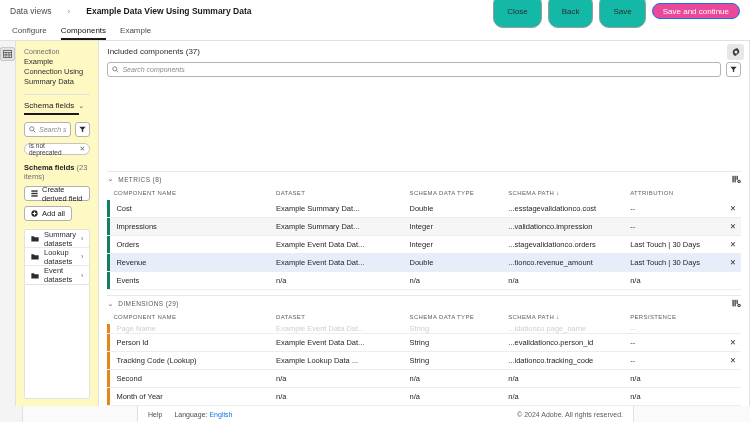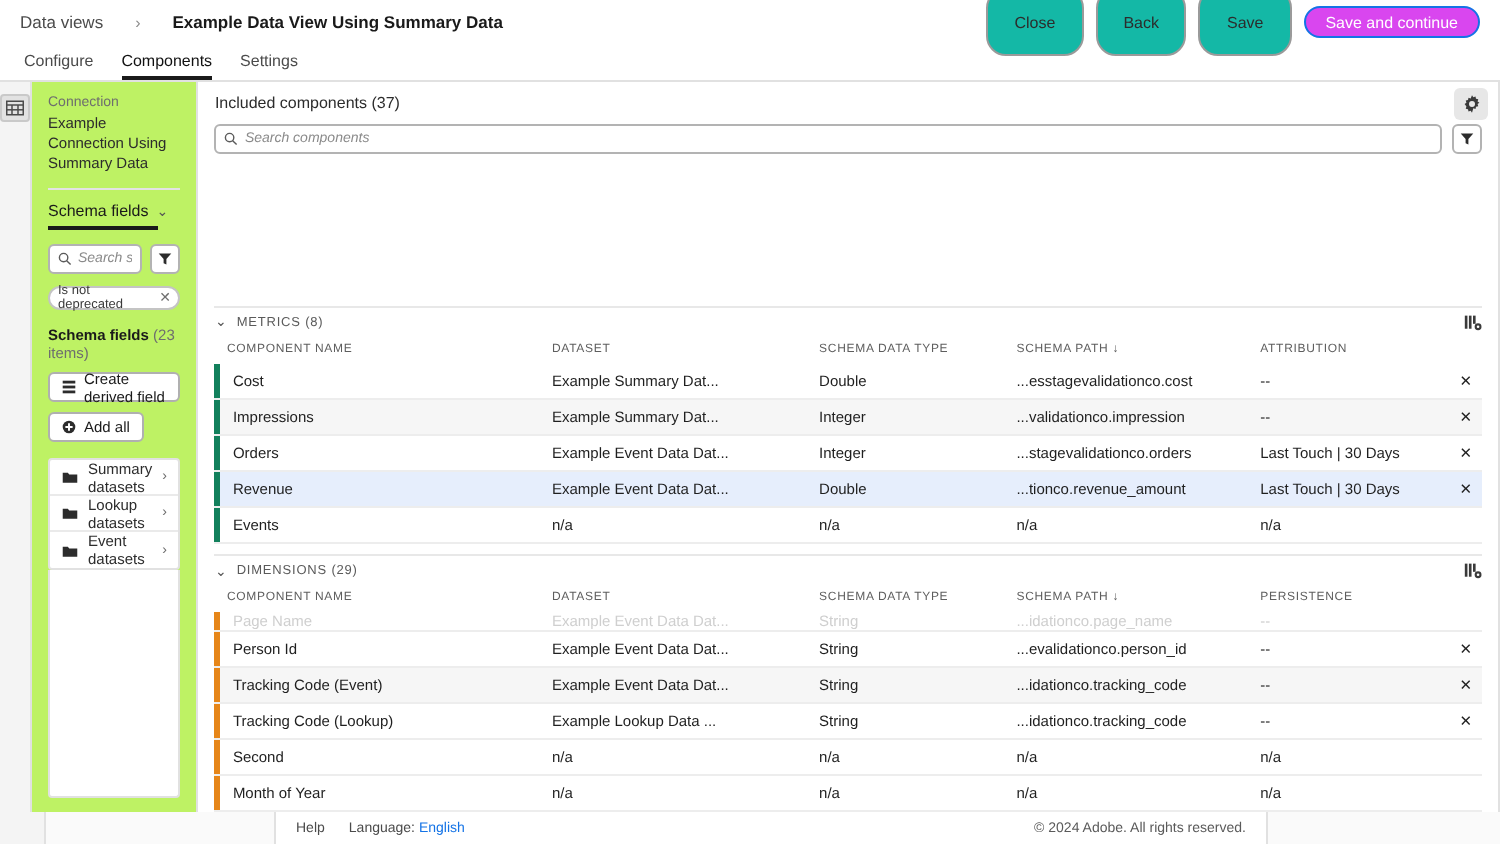--- a/index.html
+++ b/index.html
@@ -20,36 +20,36 @@
   .crumb-sep { color: #8c8c8c; font-size: 8px; }
   .crumb-current { font-weight: bold; color: #1a1a1a; font-size: 8.5px; }
   .topbar-actions { margin-left: auto; display: flex; align-items: center; gap: 6px; }
   .btn {
     border: 1px solid #9a9a9a; background: #14b8a6; color: #2c2c2c;
     border-radius: 10px; height: 16px; padding: 16px 13px;
     font-size: 8px; font-family: inherit; cursor: pointer;
     display: inline-flex; align-items: center; justify-content: center;
     white-space: nowrap;
   }
-  .btn-cta { background: #d946ef; border-color: #1473e6; color: #fff; padding: 0 10px; }
+  .btn-cta { background: #ec4899; border-color: #1473e6; color: #fff; padding: 0 10px; }
 
   
   .tabs { height: 18px; display: flex; align-items: flex-end; gap: 14px; padding: 0 12px; flex: 0 0 auto; }
   .tab { font-size: 8px; color: #4b4b4b; padding-bottom: 3px; cursor: pointer; border-bottom: 2px solid transparent; }
   .tab.active { color: #111; border-bottom-color: #1a1a1a; }
 
   
   .body { flex: 1 1 auto; display: flex; min-height: 0; border-top: 1px solid #e1e1e1; }
 
   
   .rail { width: 23px; background: #f4f4f4; border-right: 1px solid #e1e1e1; padding-top: 6px; display:flex; flex-direction:column; align-items:center; }
   .rail-btn { width: 15px; height: 14px; background: #e2e2e2; border: 1px solid #c9c9c9; border-radius: 2px; display: flex; align-items: center; justify-content: center; cursor: pointer; }
 
   
-  .leftpanel { width: 115px; background: #bef264; border-right: 1px solid #e1e1e1; padding: 7px 8px; display: flex; flex-direction: column; min-height: 0; }
+  .leftpanel { width: 115px; background: #fef9c3; border-right: 1px solid #e1e1e1; padding: 7px 8px; display: flex; flex-direction: column; min-height: 0; }
   .lp-label { font-size: 7px; color: #6e6e6e; }
   .lp-conn { font-size: 7.5px; color: #2c2c2c; line-height: 1.35; margin-top: 2px; }
   .lp-rule { height: 1px; background: #e3e3e3; margin: 7px 0 0; }
   .lp-section { display: flex; align-items: center; gap: 4px; padding: 6px 0 4px; position: relative; }
   .lp-section-title { font-size: 8px; color: #1a1a1a; }
   .lp-underline { height: 2px; background: #1a1a1a; width: 55px; margin-top: -1px; }
   .lp-searchrow { display: flex; gap: 4px; margin-top: 7px; align-items: center; }
   .input-box {
     flex: 1 1 auto; height: 15px; border: 1px solid #b3b3b3; border-radius: 3px; background: #fff;
     display: flex; align-items: center; gap: 3px; padding: 0 4px; min-width: 0;
@@ -156,21 +156,21 @@
       <button class="btn">Close</button>
       <button class="btn">Back</button>
       <button class="btn">Save</button>
       <button class="btn btn-cta">Save and continue</button>
     </div>
   </div>
 
   <div class="tabs">
     <div class="tab">Configure</div>
     <div class="tab active">Components</div>
-    <div class="tab">Settings</div>
+    <div class="tab">Example</div>
   </div>
 
   <div class="body">
 
     <div class="rail">
       <div class="rail-btn">
         <span>
           <svg width="9" height="8" viewBox="0 0 12 10">
             <rect x="0.5" y="0.5" width="11" height="9" fill="none" stroke="#4b4b4b"></rect>
             <line x1="0.5" y1="3" x2="11.5" y2="3" stroke="#4b4b4b"></line>
@@ -431,28 +431,20 @@
               <td class="cell-x"></td>
             </tr>
             <tr class="row dim">
               <td>Person Id</td>
               <td>Example Event Data Dat...</td>
               <td>String</td>
               <td>...evalidationco.person_id</td>
               <td>--</td>
               <td class="cell-x">✕</td>
             </tr>
-            <tr class="row dim alt">
-              <td>Tracking Code (Event)</td>
-              <td>Example Event Data Dat...</td>
-              <td>String</td>
-              <td>...idationco.tracking_code</td>
-              <td>--</td>
-              <td class="cell-x">✕</td>
-            </tr>
             <tr class="row dim">
               <td>Tracking Code (Lookup)</td>
               <td>Example Lookup Data ...</td>
               <td>String</td>
               <td>...idationco.tracking_code</td>
               <td>--</td>
               <td class="cell-x">✕</td>
             </tr>
             <tr class="row dim">
               <td>Second</td>

